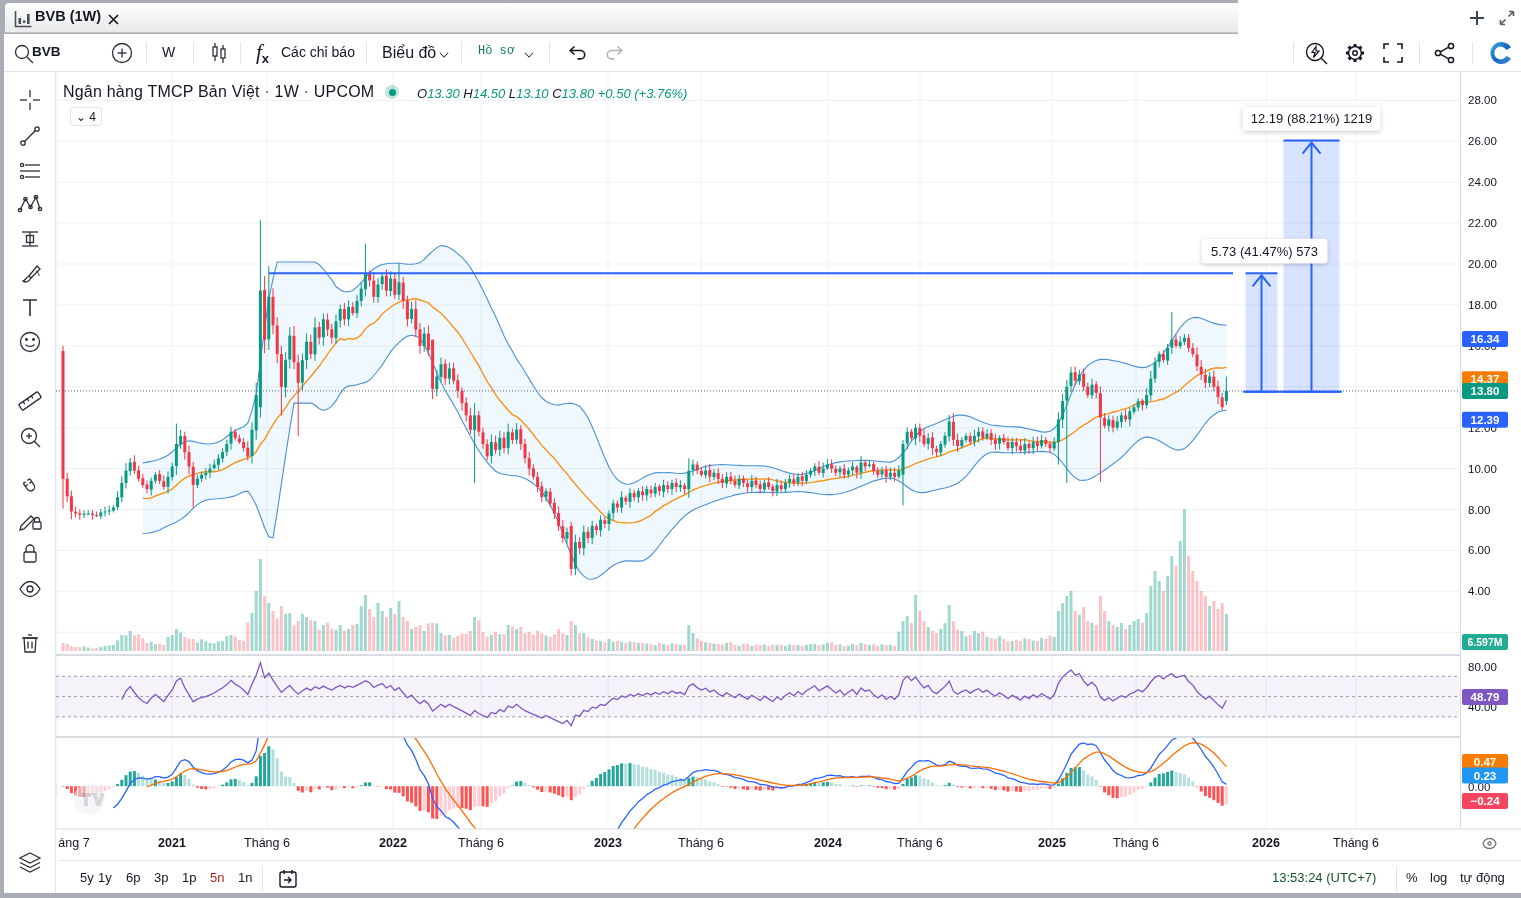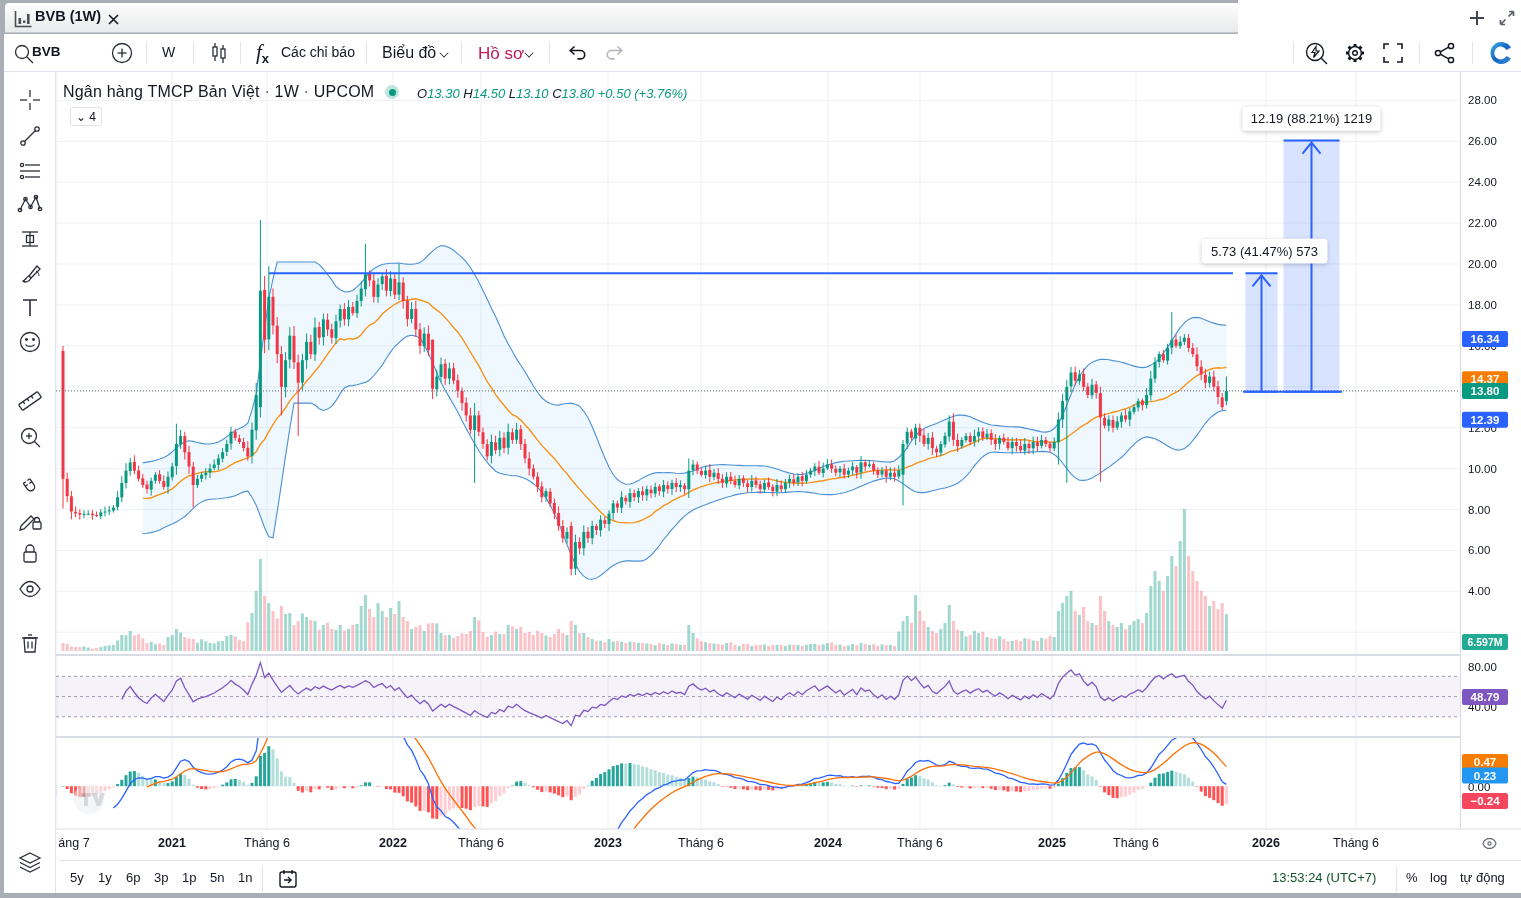--- a/index.html
+++ b/index.html
@@ -1304,21 +1304,21 @@
       <line x1="18" y1="6" x2="18" y2="10"></line>
       <line x1="18" y1="19" x2="18" y2="24"></line>
     </svg></div>
 <div class="vsep" style="left:240px;"></div>
 <div style="position:absolute;left:256px;top:40px;font-family:'Liberation Serif',serif;font-style:italic;font-size:21px;color:#131722;">f<span style="font-size:13px;font-style:normal;font-family:'Liberation Sans';font-weight:bold;vertical-align:-4px;">x</span></div>
 <div style="position:absolute;left:281px;top:44px;font-size:14px;color:#131722;">Các chỉ báo</div>
 <div class="vsep" style="left:366px;"></div>
 <div style="position:absolute;left:382px;top:44px;font-size:16px;color:#131722;">Biểu đồ</div>
 <div class="caret" style="left:440px;top:49px;"></div>
 <div class="vsep" style="left:461px;"></div>
-<div style="position:absolute;left:478px;top:44px;font-size:17px;color:#be185d;">Hồ sơ</div>
+<div style="position:absolute;left:478px;top:44px;font-size:12px;color:#0f766e;font-family:Liberation Mono, monospace;">Hồ sơ</div>
 <div class="caret" style="left:525px;top:49px;"></div>
 <div class="vsep" style="left:549px;"></div>
 <div style="position:absolute;left:564px;top:40px;"><svg width="26" height="26" viewBox="0 0 26 26" fill="none" stroke="#131722" stroke-width="1.6">
       <path d="M 7 10.5 h 9.5 a 4.2 4.2 0 0 1 0 8.4 h -3"></path>
       <path d="M 10.5 6.5 l -4.3 4 l 4.3 4"></path>
     </svg></div>
 <svg width="26" height="26" viewBox="0 0 26 26" fill="none" stroke="#b2b5be" stroke-width="1.6" style="position:absolute;left:602px;top:40px;">
     <path d="M 19 10.5 h -9.5 a 4.2 4.2 0 0 0 0 8.4 h 3"></path>
     <path d="M 15.5 6.5 l 4.3 4 l -4.3 4"></path>
   </svg>
@@ -1450,26 +1450,26 @@
       <path d="M 14 5 l 10 5 l -10 5 l -10 -5 Z"></path>
       <path d="M 4 14.5 l 10 5 l 10 -5"></path>
       <path d="M 4 19 l 10 5 l 10 -5"></path>
     </svg></div>
 <div style="position:absolute;left:63px;top:83px;font-size:16px;color:#131722;font-weight:400;letter-spacing:0.2px;">Ngân hàng TMCP Bản Việt <span style="color:#50535e;"> · </span>1W<span style="color:#50535e;"> · </span>UPCOM</div>
 <div style="position:absolute;left:385px;top:85px;width:14px;height:14px;border-radius:50%;background:rgba(8,153,129,0.25);"></div>
 <div style="position:absolute;left:388.5px;top:88.5px;width:7px;height:7px;border-radius:50%;background:#089981;"></div>
 <div style="position:absolute;left:417px;top:86px;font-size:13px;color:#131722;font-style:italic;">O<span class="tv">13.30</span> H<span class="tv">14.50</span> L<span class="tv">13.10</span> C<span class="tv">13.80</span> <span class="tv">+0.50 (+3.76%)</span></div>
 <div style="position:absolute;left:70px;top:107px;width:32px;height:19px;background:#fff;border:1px solid #e0e3eb;border-radius:3px;font-size:12px;color:#131722;text-align:center;line-height:18px;">⌄ 4</div>
 <div style="position:absolute;left:60px;top:860px;width:1461px;height:33px;background:#fff;border-top:1px solid #e0e3eb;"></div>
-<div style="position:absolute;left:70px;top:870px;font-size:13px;color:#131722;">5y</div>
+<div style="position:absolute;left:80px;top:870px;font-size:13px;color:#131722;">5y</div>
 <div style="position:absolute;left:98px;top:870px;font-size:13px;color:#131722;text-align:center;">1y</div>
 <div style="position:absolute;left:126px;top:870px;font-size:13px;color:#131722;">6p</div>
 <div style="position:absolute;left:154px;top:870px;font-size:13px;color:#131722;">3p</div>
 <div style="position:absolute;left:182px;top:870px;font-size:13px;color:#131722;">1p</div>
-<div style="position:absolute;left:210px;top:870px;font-size:13px;color:#0f172a;">5n</div>
+<div style="position:absolute;left:210px;top:870px;font-size:13px;color:#b91c1c;">5n</div>
 <div style="position:absolute;left:238px;top:870px;font-size:13px;color:#131722;">1n</div>
 <div style="position:absolute;left:262px;top:866px;width:1px;height:26px;background:#e0e3eb;"></div>
 <svg width="24" height="24" viewBox="0 0 24 24" fill="none" stroke="#131722" stroke-width="1.4" style="position:absolute;left:276px;top:867px;">
     <rect x="4" y="5" width="16" height="15" rx="2"></rect>
     <path d="M 8 3 v 4 M 16 3 v 4"></path>
     <path d="M 8 13 h 7 m -3 -3 l 3 3 l -3 3"></path>
   </svg>
 <div style="position:absolute;left:1272px;top:870px;font-size:13px;color:#14532d;">13:53:24 (UTC+7)</div>
 <div style="position:absolute;left:1396px;top:866px;width:1px;height:26px;background:#e0e3eb;"></div>
 <div style="position:absolute;left:1406px;top:870px;font-size:13px;color:#131722;">%</div>

